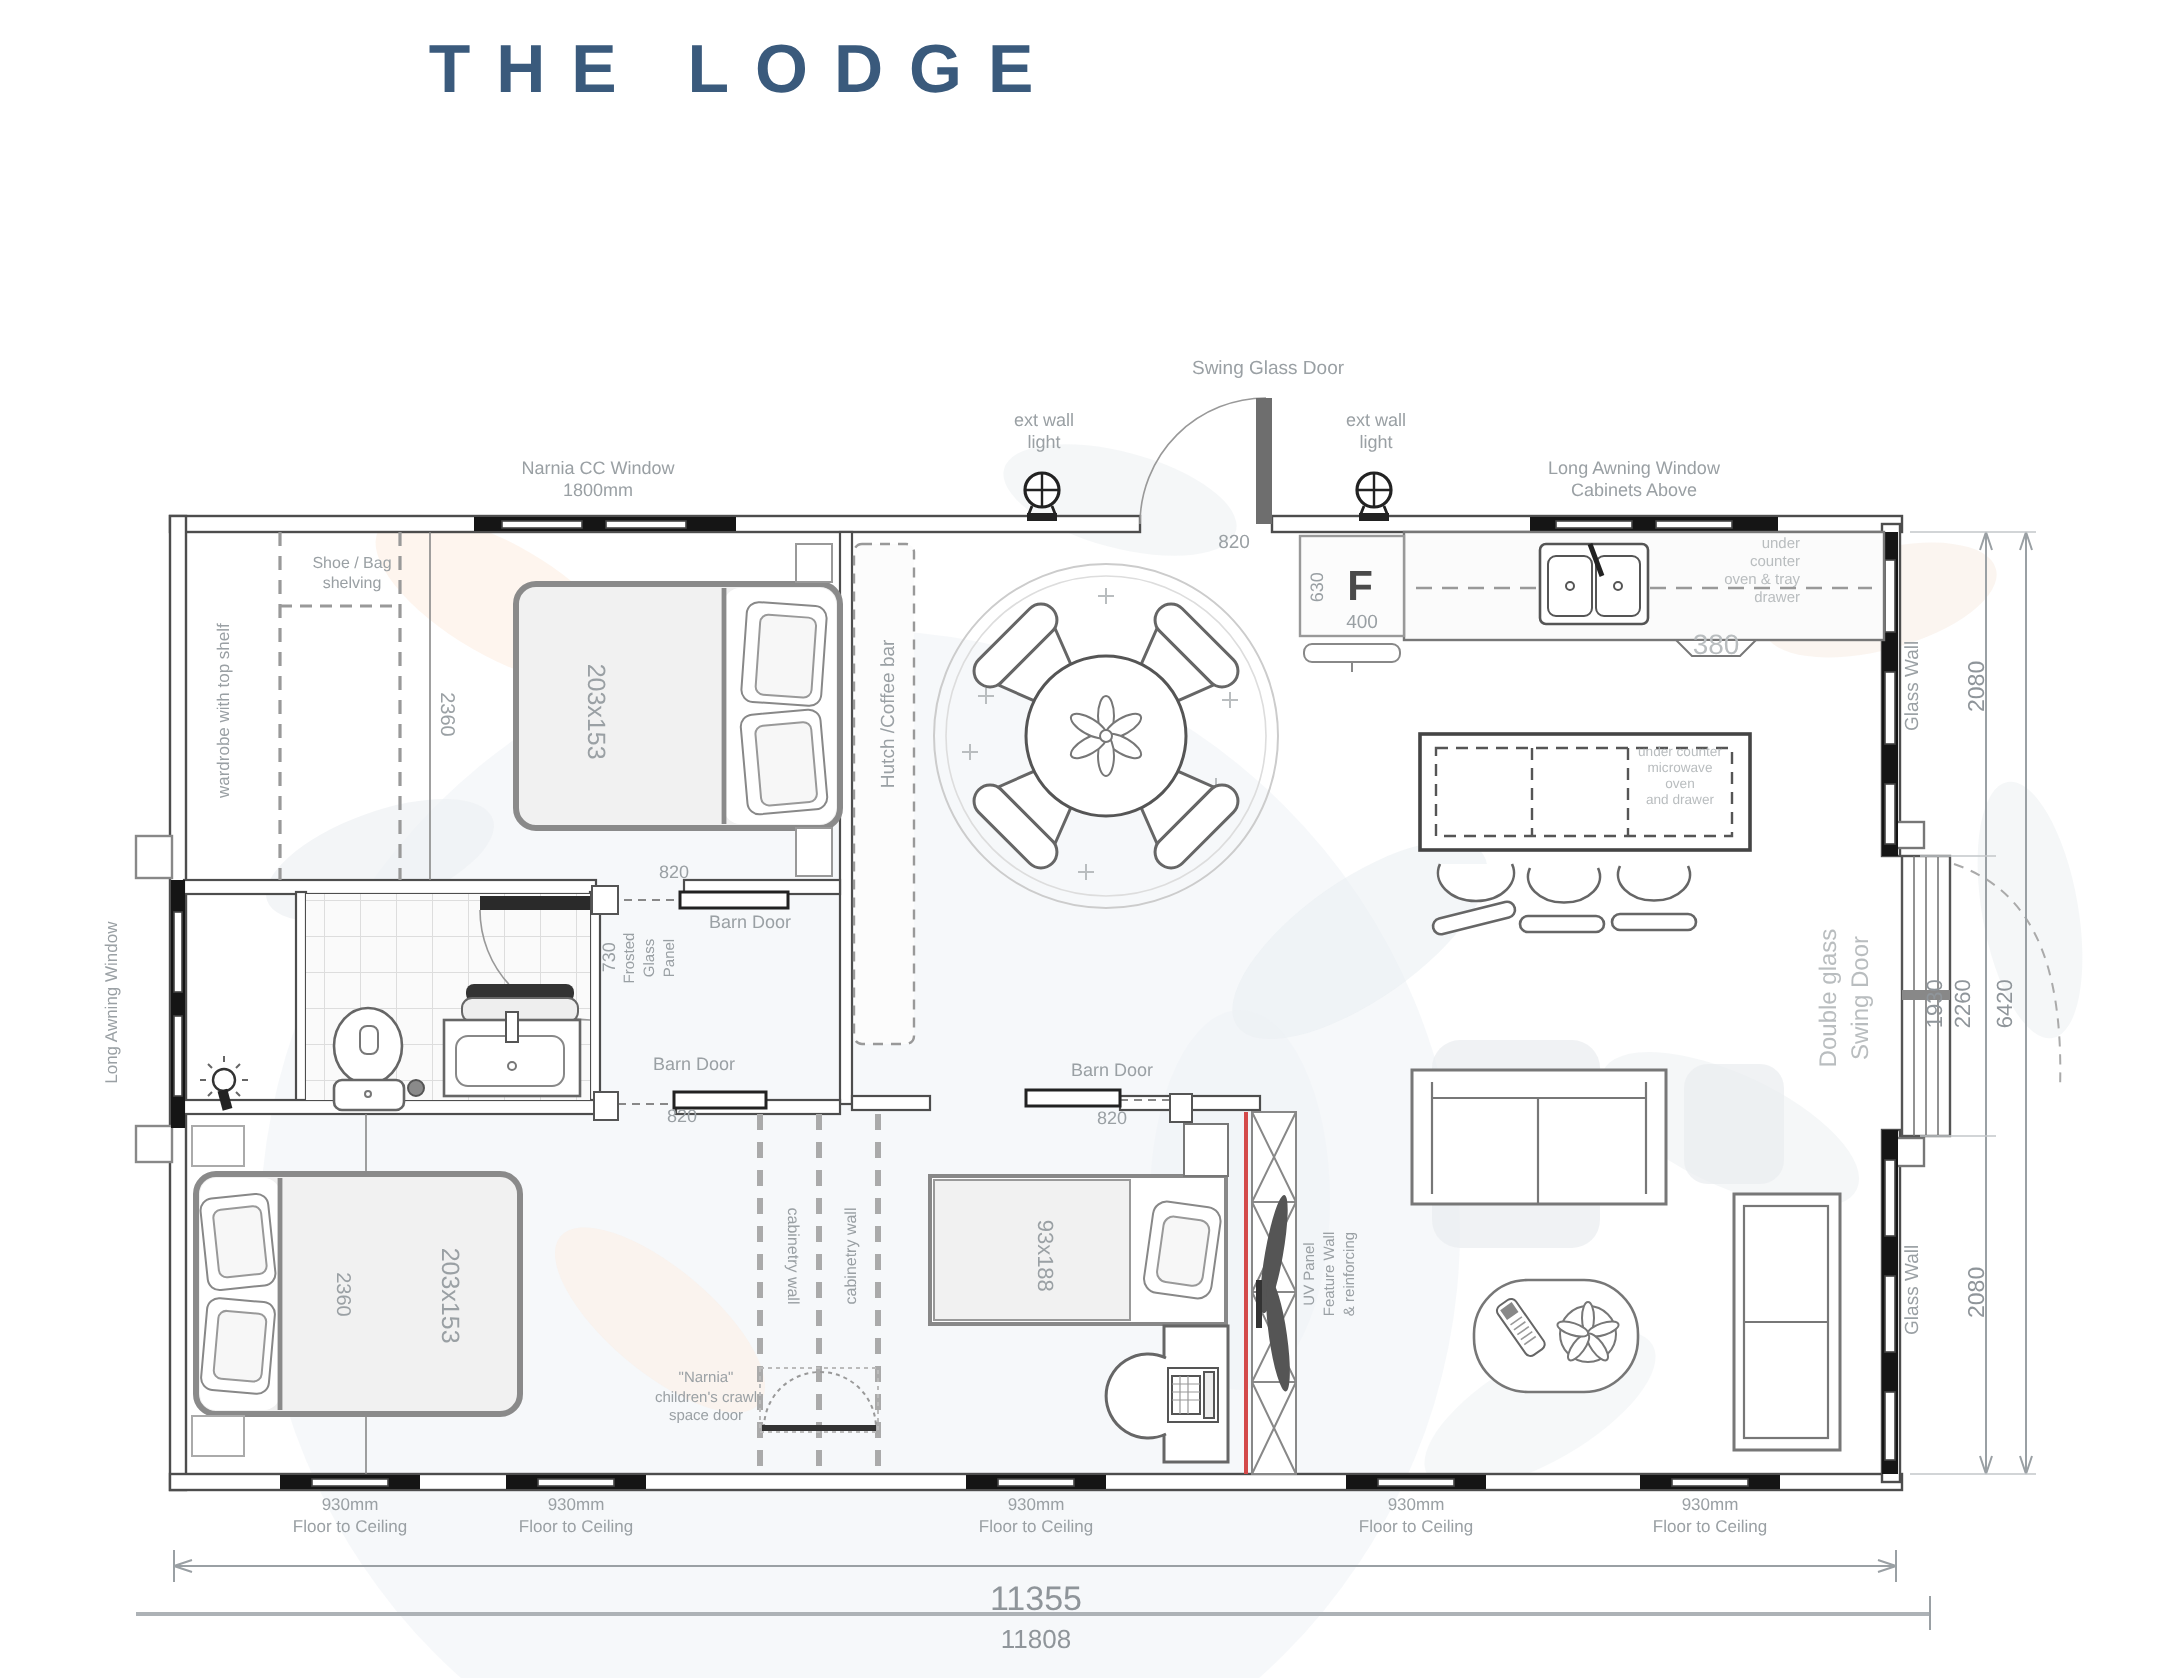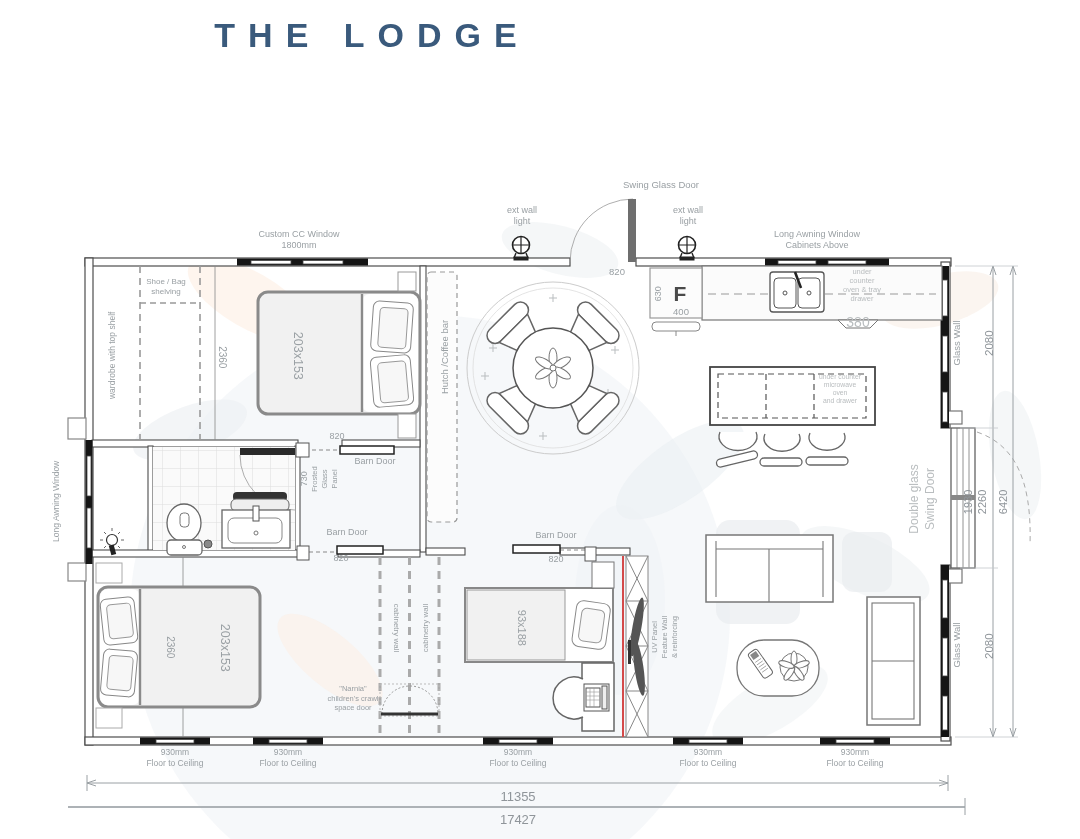--- a/index.html
+++ b/index.html
@@ -400,47 +400,47 @@
       <line x1="955" y1="737" x2="1018" y2="737" stroke="#c3c7ca" stroke-width="0.8"></line>
       <line x1="960" y1="428" x2="998" y2="428" stroke="#c3c7ca" stroke-width="0.8"></line>
       <line x1="960" y1="568" x2="998" y2="568" stroke="#c3c7ca" stroke-width="0.8"></line>
     </g>
   </svg>
 
   <div id="title">
     <div class="t1">THE LODGE</div>
   </div>
 
-  <div class="lbl" style="left:569px;top:179px;width:130px;font-size:9.5px;text-align:right;">Swing Glass Door</div>
+  <div class="lbl" style="left:569px;top:179px;width:130px;font-size:9.5px;">Swing Glass Door</div>
   <div class="lbl" style="left:491px;top:205px;width:62px;font-size:9px;">ext wall
 light</div>
   <div class="lbl" style="left:657px;top:205px;width:62px;font-size:9px;">ext wall
 light</div>
   <div class="lbl" style="left:597px;top:266px;width:40px;font-size:9.5px;">820</div>
 
-  <div class="lbl" style="left:219px;top:229px;width:160px;font-size:9px;">Custom CC Window
+  <div class="lbl" style="left:219px;top:229px;width:160px;font-size:9px;">Narnia CC Window
 1800mm</div>
   <div class="lbl" style="left:737px;top:229px;width:160px;font-size:9px;">Long Awning Window
 Cabinets Above</div>
   <div class="lbl rotccw" style="left:-4px;top:496px;width:120px;font-size:8.5px;">Long Awning Window</div>
 
   <div class="lbl" style="left:665px;top:281px;width:30px;font-size:21px;font-weight:bold;color:#4a4a4a;">F</div>
   <div class="lbl rotccw" style="left:639px;top:288px;width:40px;font-size:9px;">630</div>
   <div class="lbl" style="left:661px;top:306px;width:40px;font-size:9.5px;">400</div>
-  <div class="lbl faint" style="left:824px;top:267px;width:76px;font-size:7.5px;line-height:9px;">under
+  <div class="lbl faint" style="left:824px;top:267px;width:76px;font-size:7.5px;line-height:9px;text-align:right;">under
 counter
 oven &amp; tray
 drawer</div>
   <div class="lbl faint" style="left:830px;top:314px;width:56px;font-size:14px;">380</div>
   <div class="lbl faint" style="left:802px;top:373px;width:76px;font-size:6.8px;line-height:8px;">under counter
 microwave
 oven
 and drawer</div>
 
-  <div class="lbl" style="left:131px;top:277px;width:70px;font-size:8px;line-height:10px;">Shoe / Bag
+  <div class="lbl" style="left:141px;top:277px;width:70px;font-size:8px;line-height:10px;">Shoe / Bag
 shelving</div>
   <div class="lbl rotccw" style="left:52px;top:350px;width:120px;font-size:8.5px;">wardrobe with top shelf</div>
   <div class="lbl rotcw" style="left:192px;top:351px;width:60px;font-size:10px;">2360</div>
   <div class="lbl rotcw" style="left:247px;top:348px;width:100px;font-size:12.5px;">203x153</div>
 
   <div class="lbl rotccw" style="left:385px;top:351px;width:120px;font-size:9.5px;">Hutch /Coffee bar</div>
 
   <div class="lbl" style="left:317px;top:431px;width:40px;font-size:9px;">820</div>
   <div class="lbl" style="left:337px;top:456px;width:76px;font-size:9px;">Barn Door</div>
   <div class="lbl" style="left:309px;top:527px;width:76px;font-size:9px;">Barn Door</div>
@@ -481,16 +481,16 @@
 Floor to Ceiling</div>
   <div class="lbl" style="left:233px;top:747px;width:110px;font-size:8.5px;line-height:11px;">930mm
 Floor to Ceiling</div>
   <div class="lbl" style="left:463px;top:747px;width:110px;font-size:8.5px;line-height:11px;">930mm
 Floor to Ceiling</div>
   <div class="lbl" style="left:653px;top:747px;width:110px;font-size:8.5px;line-height:11px;">930mm
 Floor to Ceiling</div>
   <div class="lbl" style="left:800px;top:747px;width:110px;font-size:8.5px;line-height:11px;">930mm
 Floor to Ceiling</div>
 
-  <div class="lbl dimtxt" style="left:478px;top:789px;width:80px;font-size:13px;text-align:center;">11355</div>
-  <div class="lbl dimtxt" style="left:478px;top:812px;width:80px;font-size:13px;">17427</div>
+  <div class="lbl dimtxt" style="left:478px;top:789px;width:80px;font-size:17px;text-align:center;">11355</div>
+  <div class="lbl dimtxt" style="left:478px;top:812px;width:80px;font-size:13px;">11808</div>
 
 </div>
 
 </body></html>

